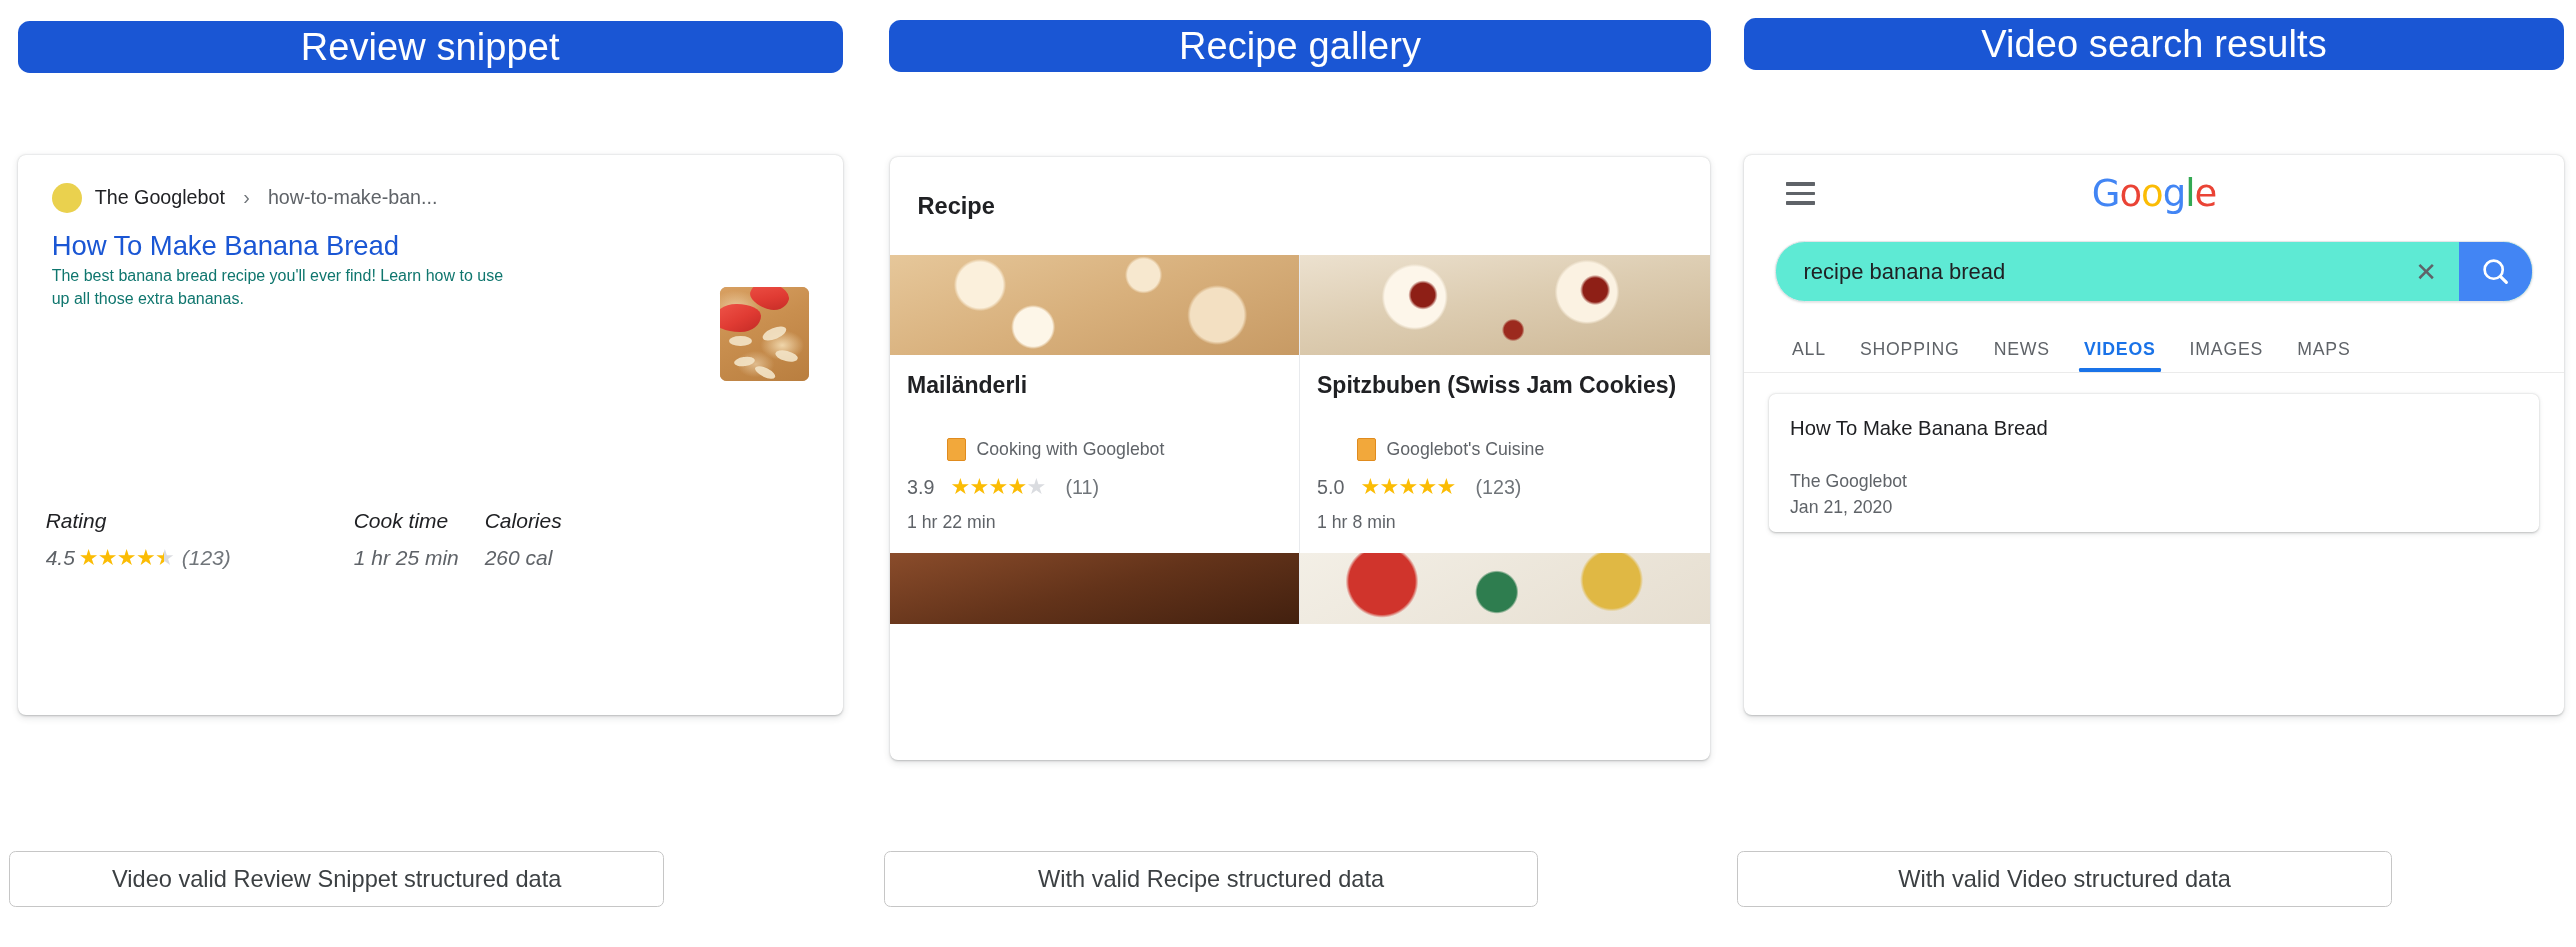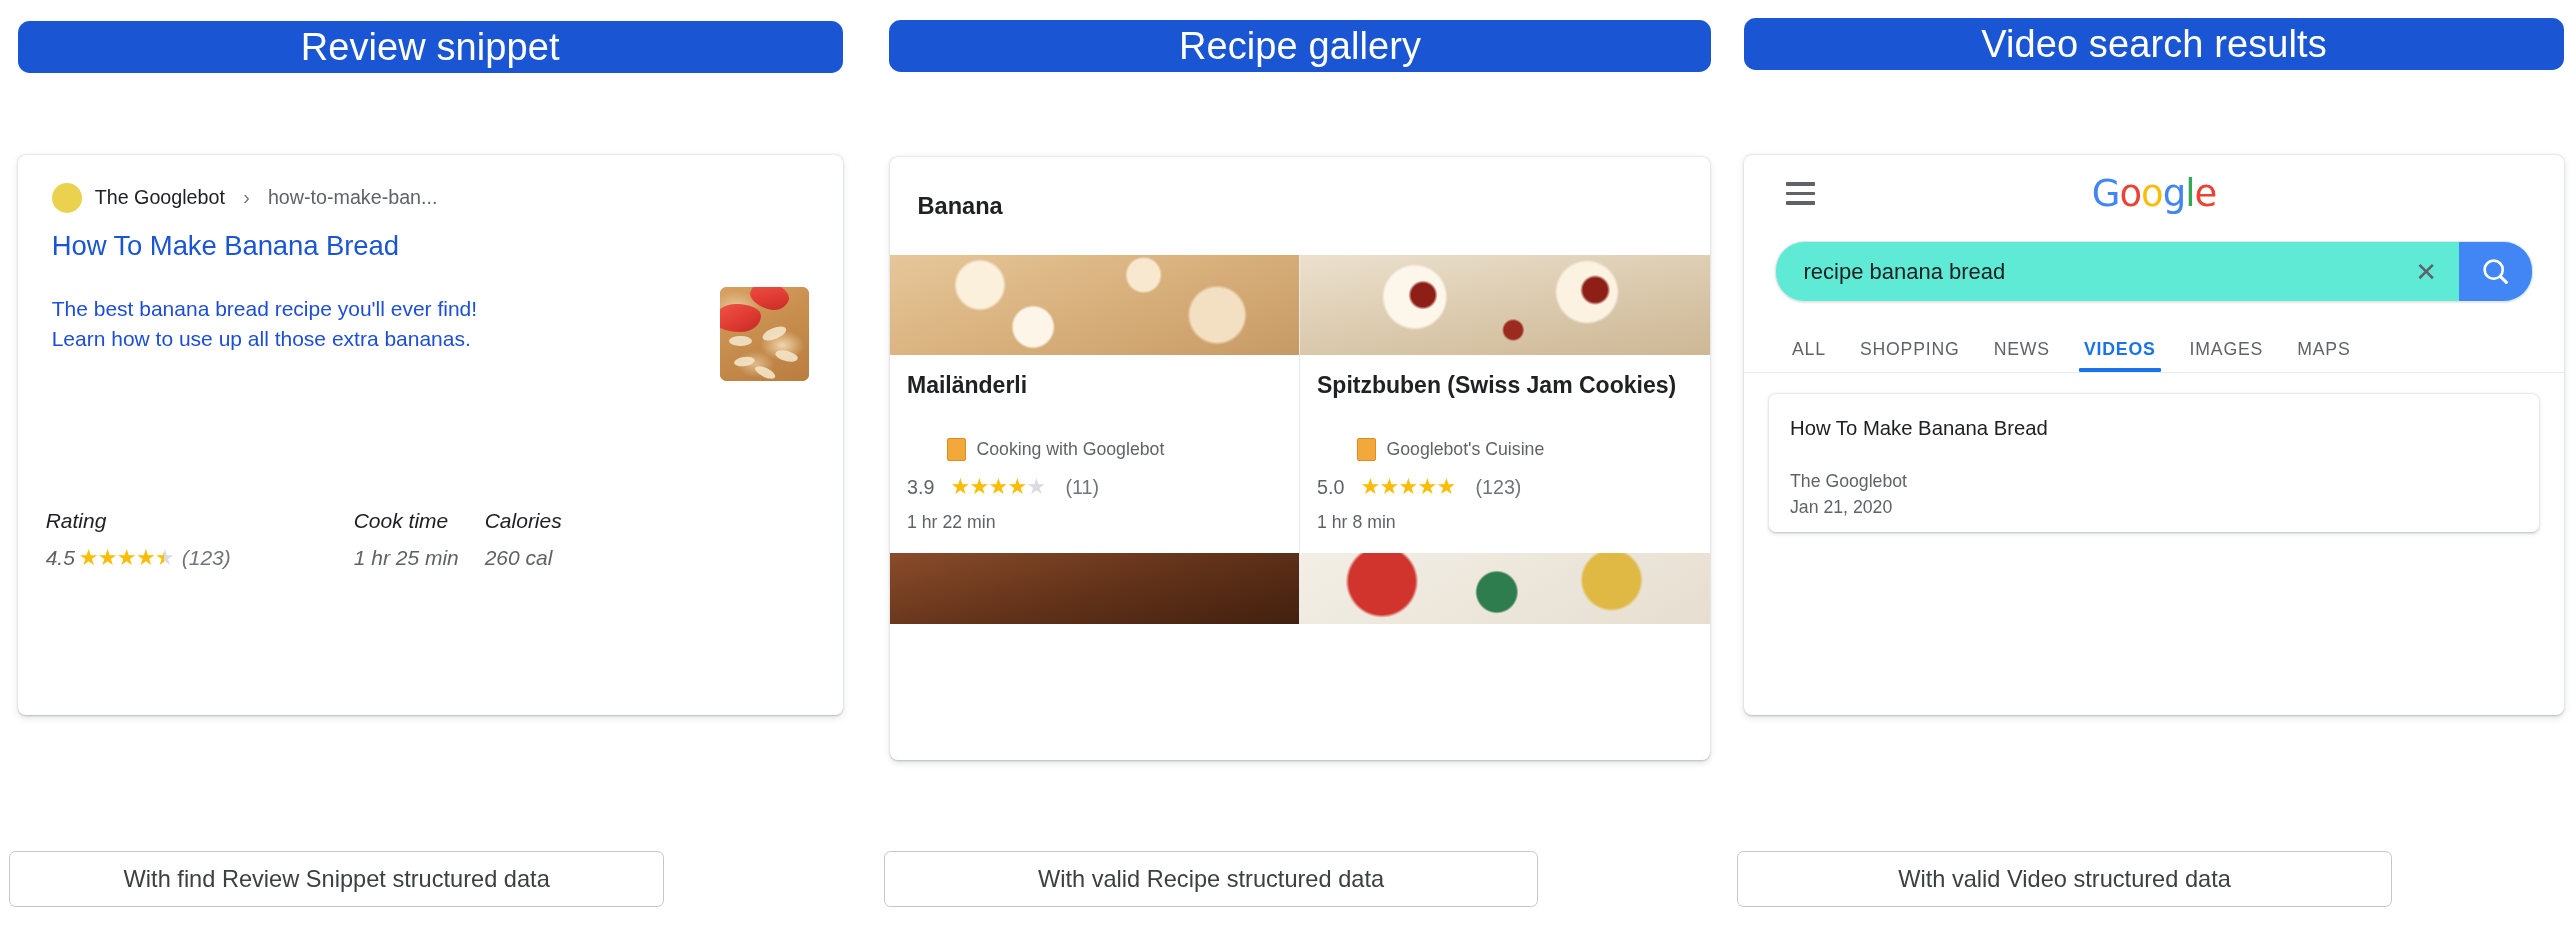--- a/index.html
+++ b/index.html
@@ -71,25 +71,25 @@
 
   .rs-title {
     margin-top: 18.4px;
     font-size: 27.5px;
     color: #1a56d4;
     font-weight: 400;
     letter-spacing: -0.1px;
     line-height: 1.1;
   }
   .rs-body {
-    margin-top: 33px;
+    margin-top: 4px;
     width: 452px;
-    font-size: 21px;
+    font-size: 16px;
     line-height: 1.42;
-    color: #1d4ed8;
+    color: #0f766e;
   }
   .rs-thumb {
     position: absolute;
     right: 34px;
     top: 132px;
     width: 89px;
     height: 94px;
     border-radius: 6.6px;
     overflow: hidden;
     background: #c8935b;
@@ -413,21 +413,21 @@
           <div class="rs-stat-label">Calories</div>
           <div class="rs-stat-val">260 cal</div>
         </div>
       </div>
 
     </div>
   </div>
 
   <div class="panel panel-2">
 
-    <div class="rg-head">Banana</div>
+    <div class="rg-head">Recipe</div>
 
     <div class="rg-grid">
 
       <div class="rg-cell left">
         <div class="rg-photo">
           <div class="tex tex-cookie1"></div>
         </div>
         <div class="rg-meta">
           <div class="rg-name">Mailänderli</div>
           <div class="rg-source">
@@ -524,21 +524,21 @@
       <div class="vs-info">
         <div class="vs-vtitle">How To Make Banana Bread</div>
         <div class="vs-vsrc">The Googlebot</div>
         <div class="vs-vdate">Jan 21, 2020</div>
       </div>
     </div>
 
   </div>
 
   <div class="caption cap-1">
-    <span>With find Review Snippet structured data</span>
+    <span>Video valid Review Snippet structured data</span>
   </div>
   <div class="caption cap-3">
     <span>With valid Video structured data</span>
   </div>
   <div class="caption cap-2">
     <span>With valid Recipe structured data</span>
   </div>
 
 </div>
 

